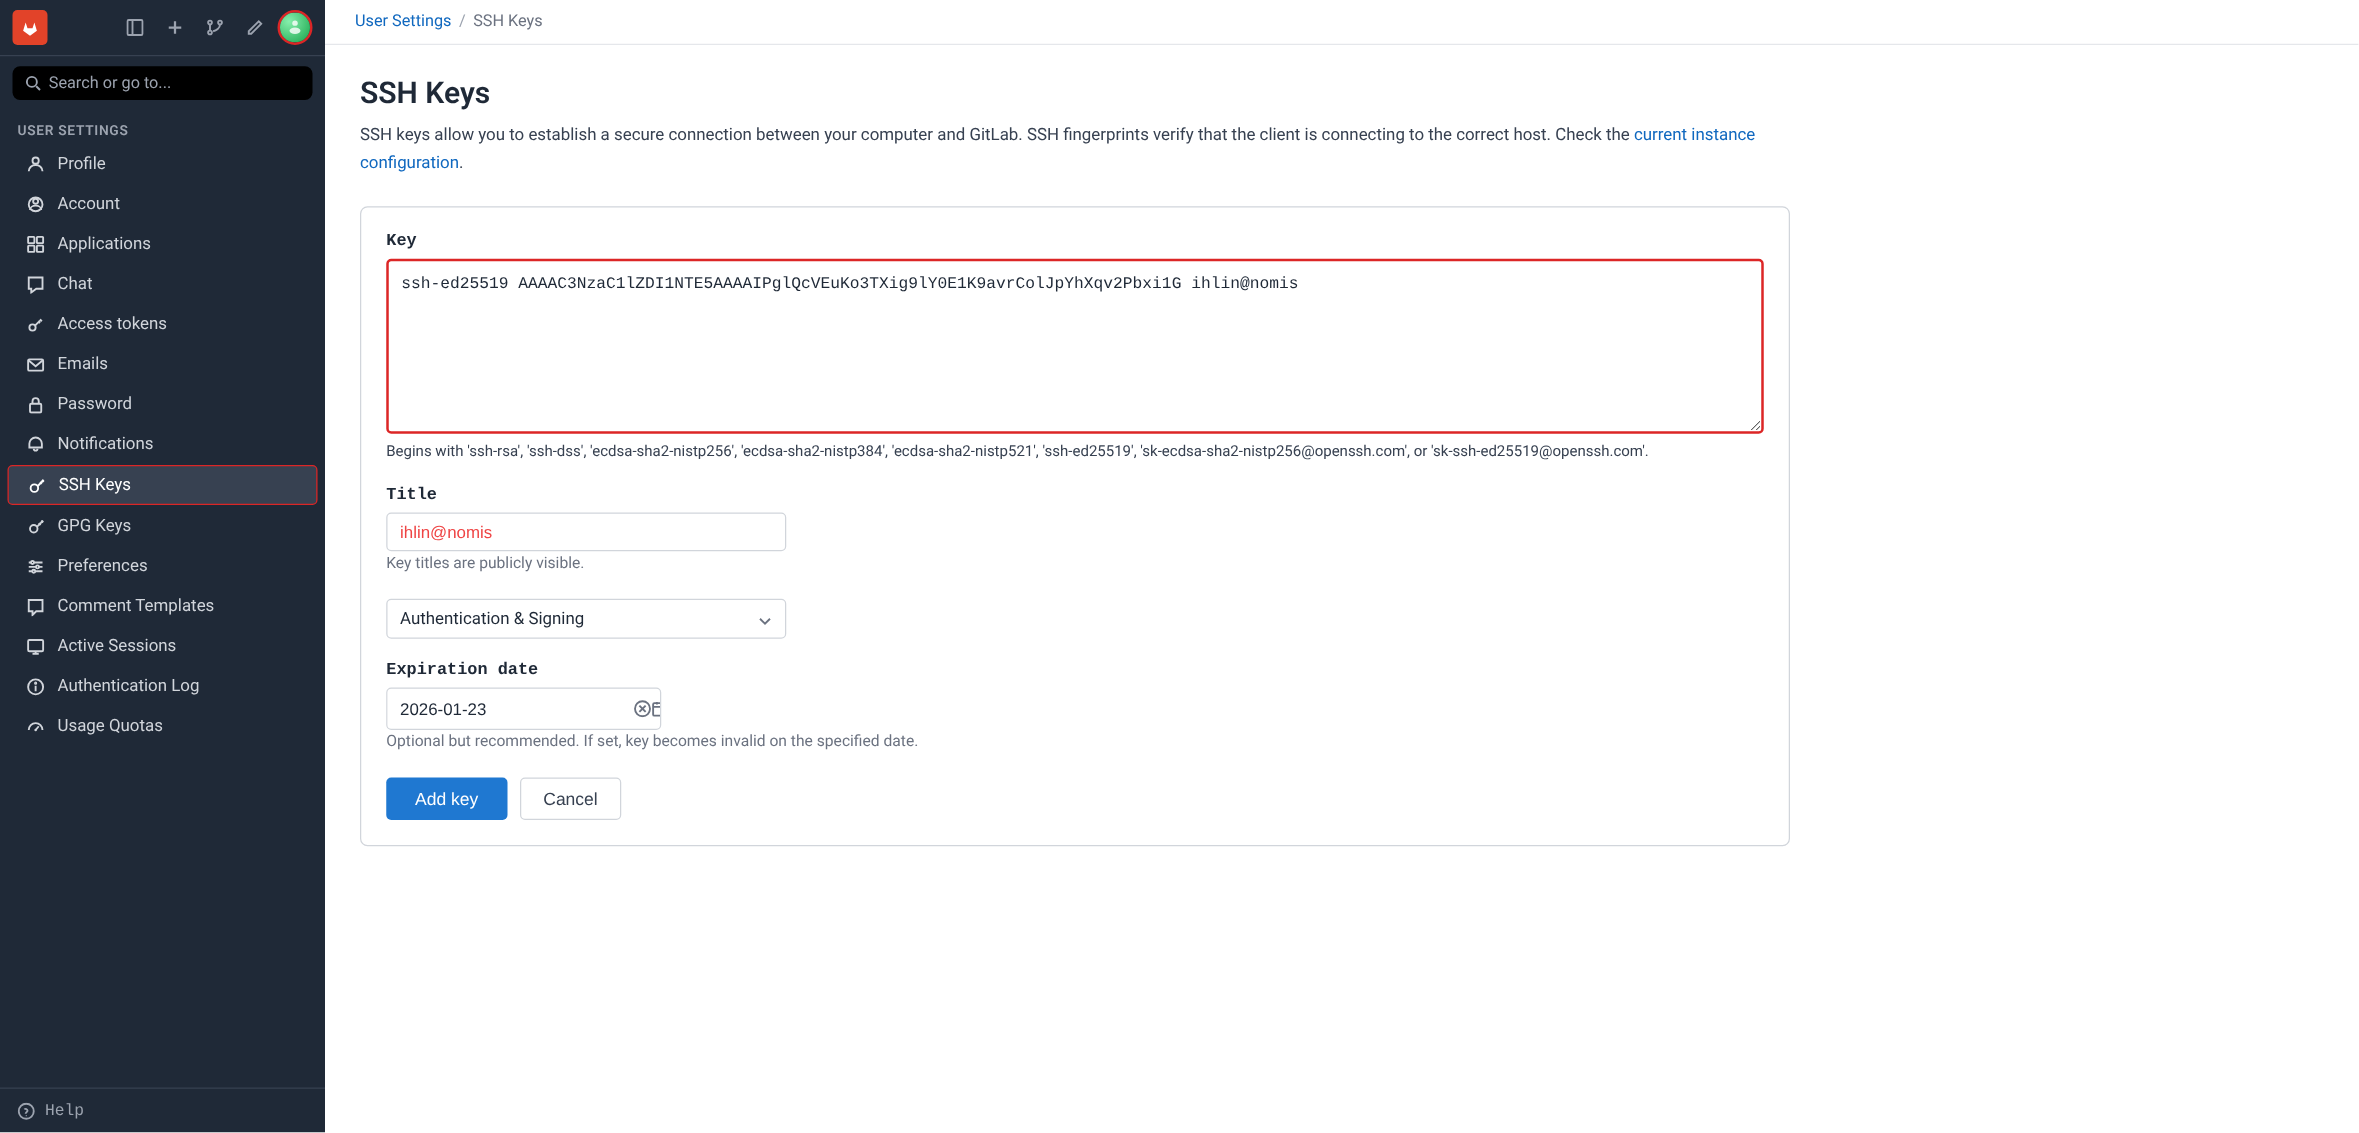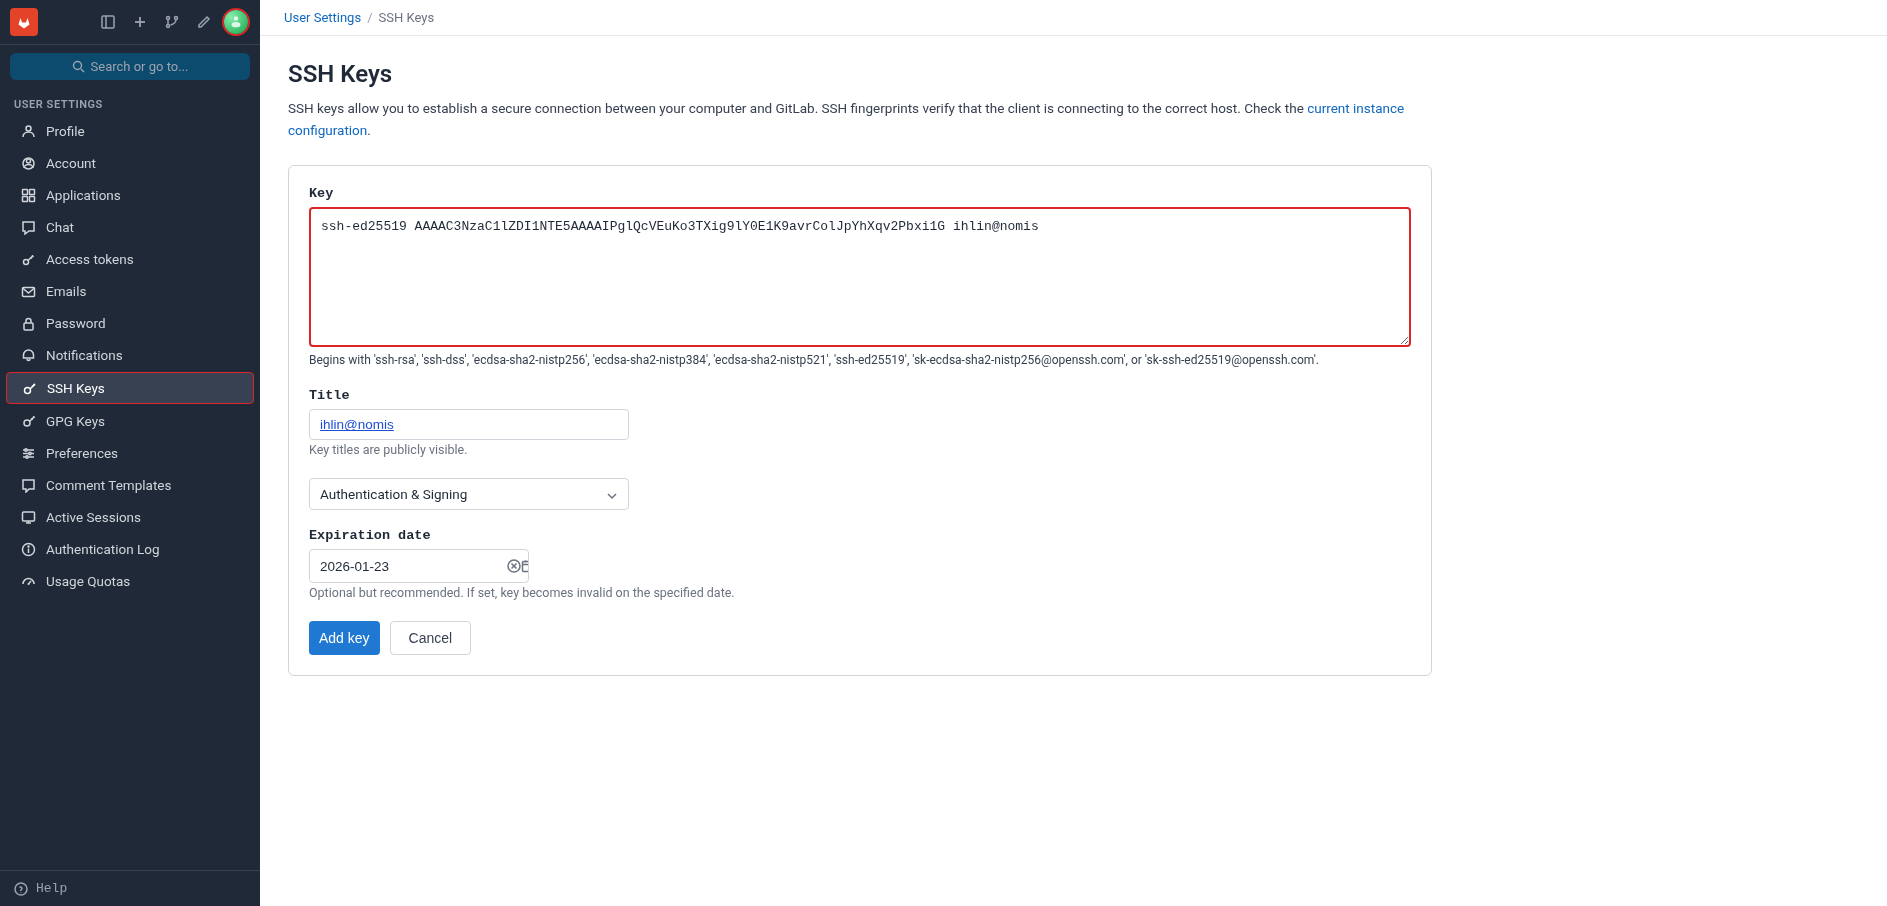--- a/index.html
+++ b/index.html
@@ -67,30 +67,29 @@
       width: 100%;
       height: 100%;
       background: radial-gradient(circle at 30% 30%, #86efac, #16a34a);
       display: flex; align-items: center; justify-content: center;
       font-size: 10px;
       color: white;
     }
 
     .search-bar {
       margin: 8px 10px;
-      background: #0c4a6e;
+      background: #000000;
       border-radius: 6px;
       display: flex;
       align-items: center;
       padding: 6px 10px;
       gap: 6px;
       cursor: pointer;
       color: #9ca3af;
       font-size: 13px;
-      justify-content: center;
     }
 
     .sidebar-section-label {
       font-size: 11px;
       font-weight: 600;
       color: #9ca3af;
       padding: 10px 14px 4px;
       text-transform: uppercase;
       letter-spacing: 0.05em;
     }
@@ -222,23 +221,22 @@
       margin-top: 1px;
       line-height: 1.5;
     }
 
     .form-input {
       width: 320px;
       border: 1px solid #d1d5db;
       border-radius: 4px;
       padding: 7px 10px;
       font-size: 13.5px;
-      color: #1d4ed8;
+      color: #ef4444;
       outline: none;
-      text-decoration: underline;
     }
 
     .form-select-display {
       width: 320px;
       border: 1px solid #d1d5db;
       border-radius: 4px;
       padding: 7px 10px;
       font-size: 13.5px;
       color: #1f2937;
       background: #fff;
@@ -282,21 +280,21 @@
       display: flex;
       gap: 10px;
       margin-top: 8px;
     }
 
     .btn-primary {
       background: #1f78d1;
       color: white;
       border: none;
       border-radius: 4px;
-      padding: 8px 10px;
+      padding: 8px 23px;
       font-size: 14px;
       cursor: pointer;
       font-weight: 500;
     }
 
     .btn-secondary {
       background: white;
       color: #374151;
       border: 1px solid #d1d5db;
       border-radius: 4px;

